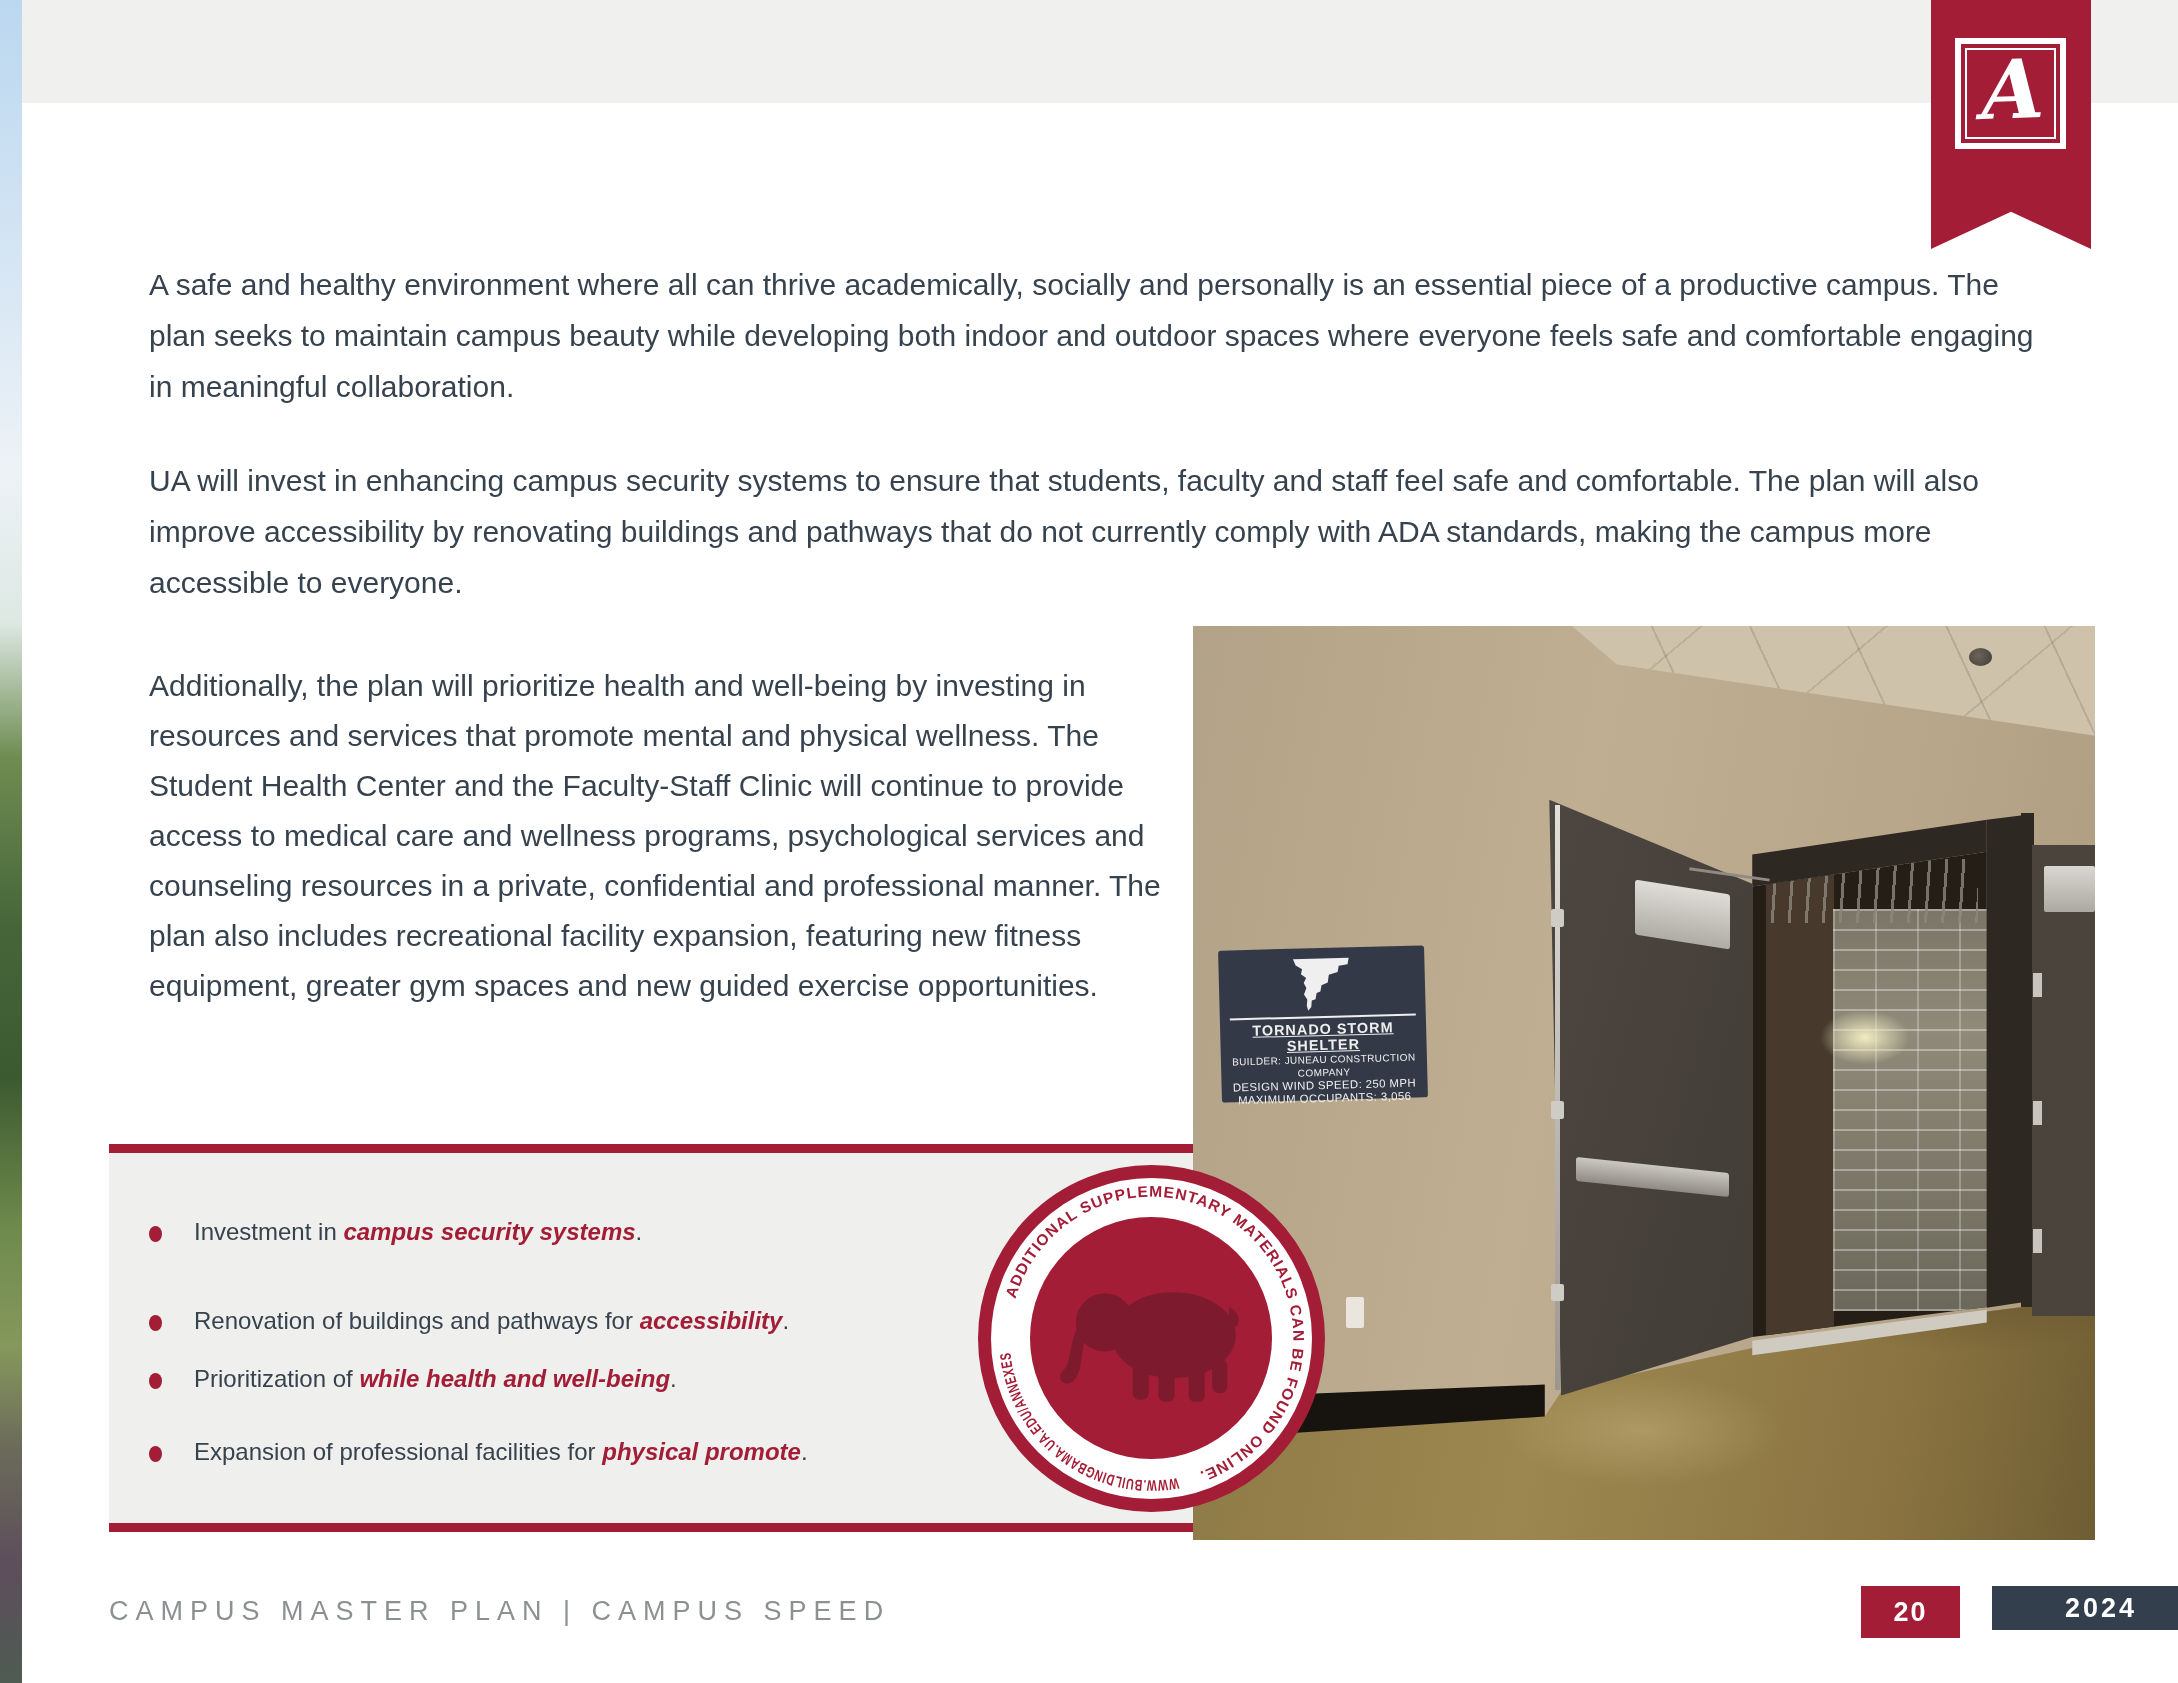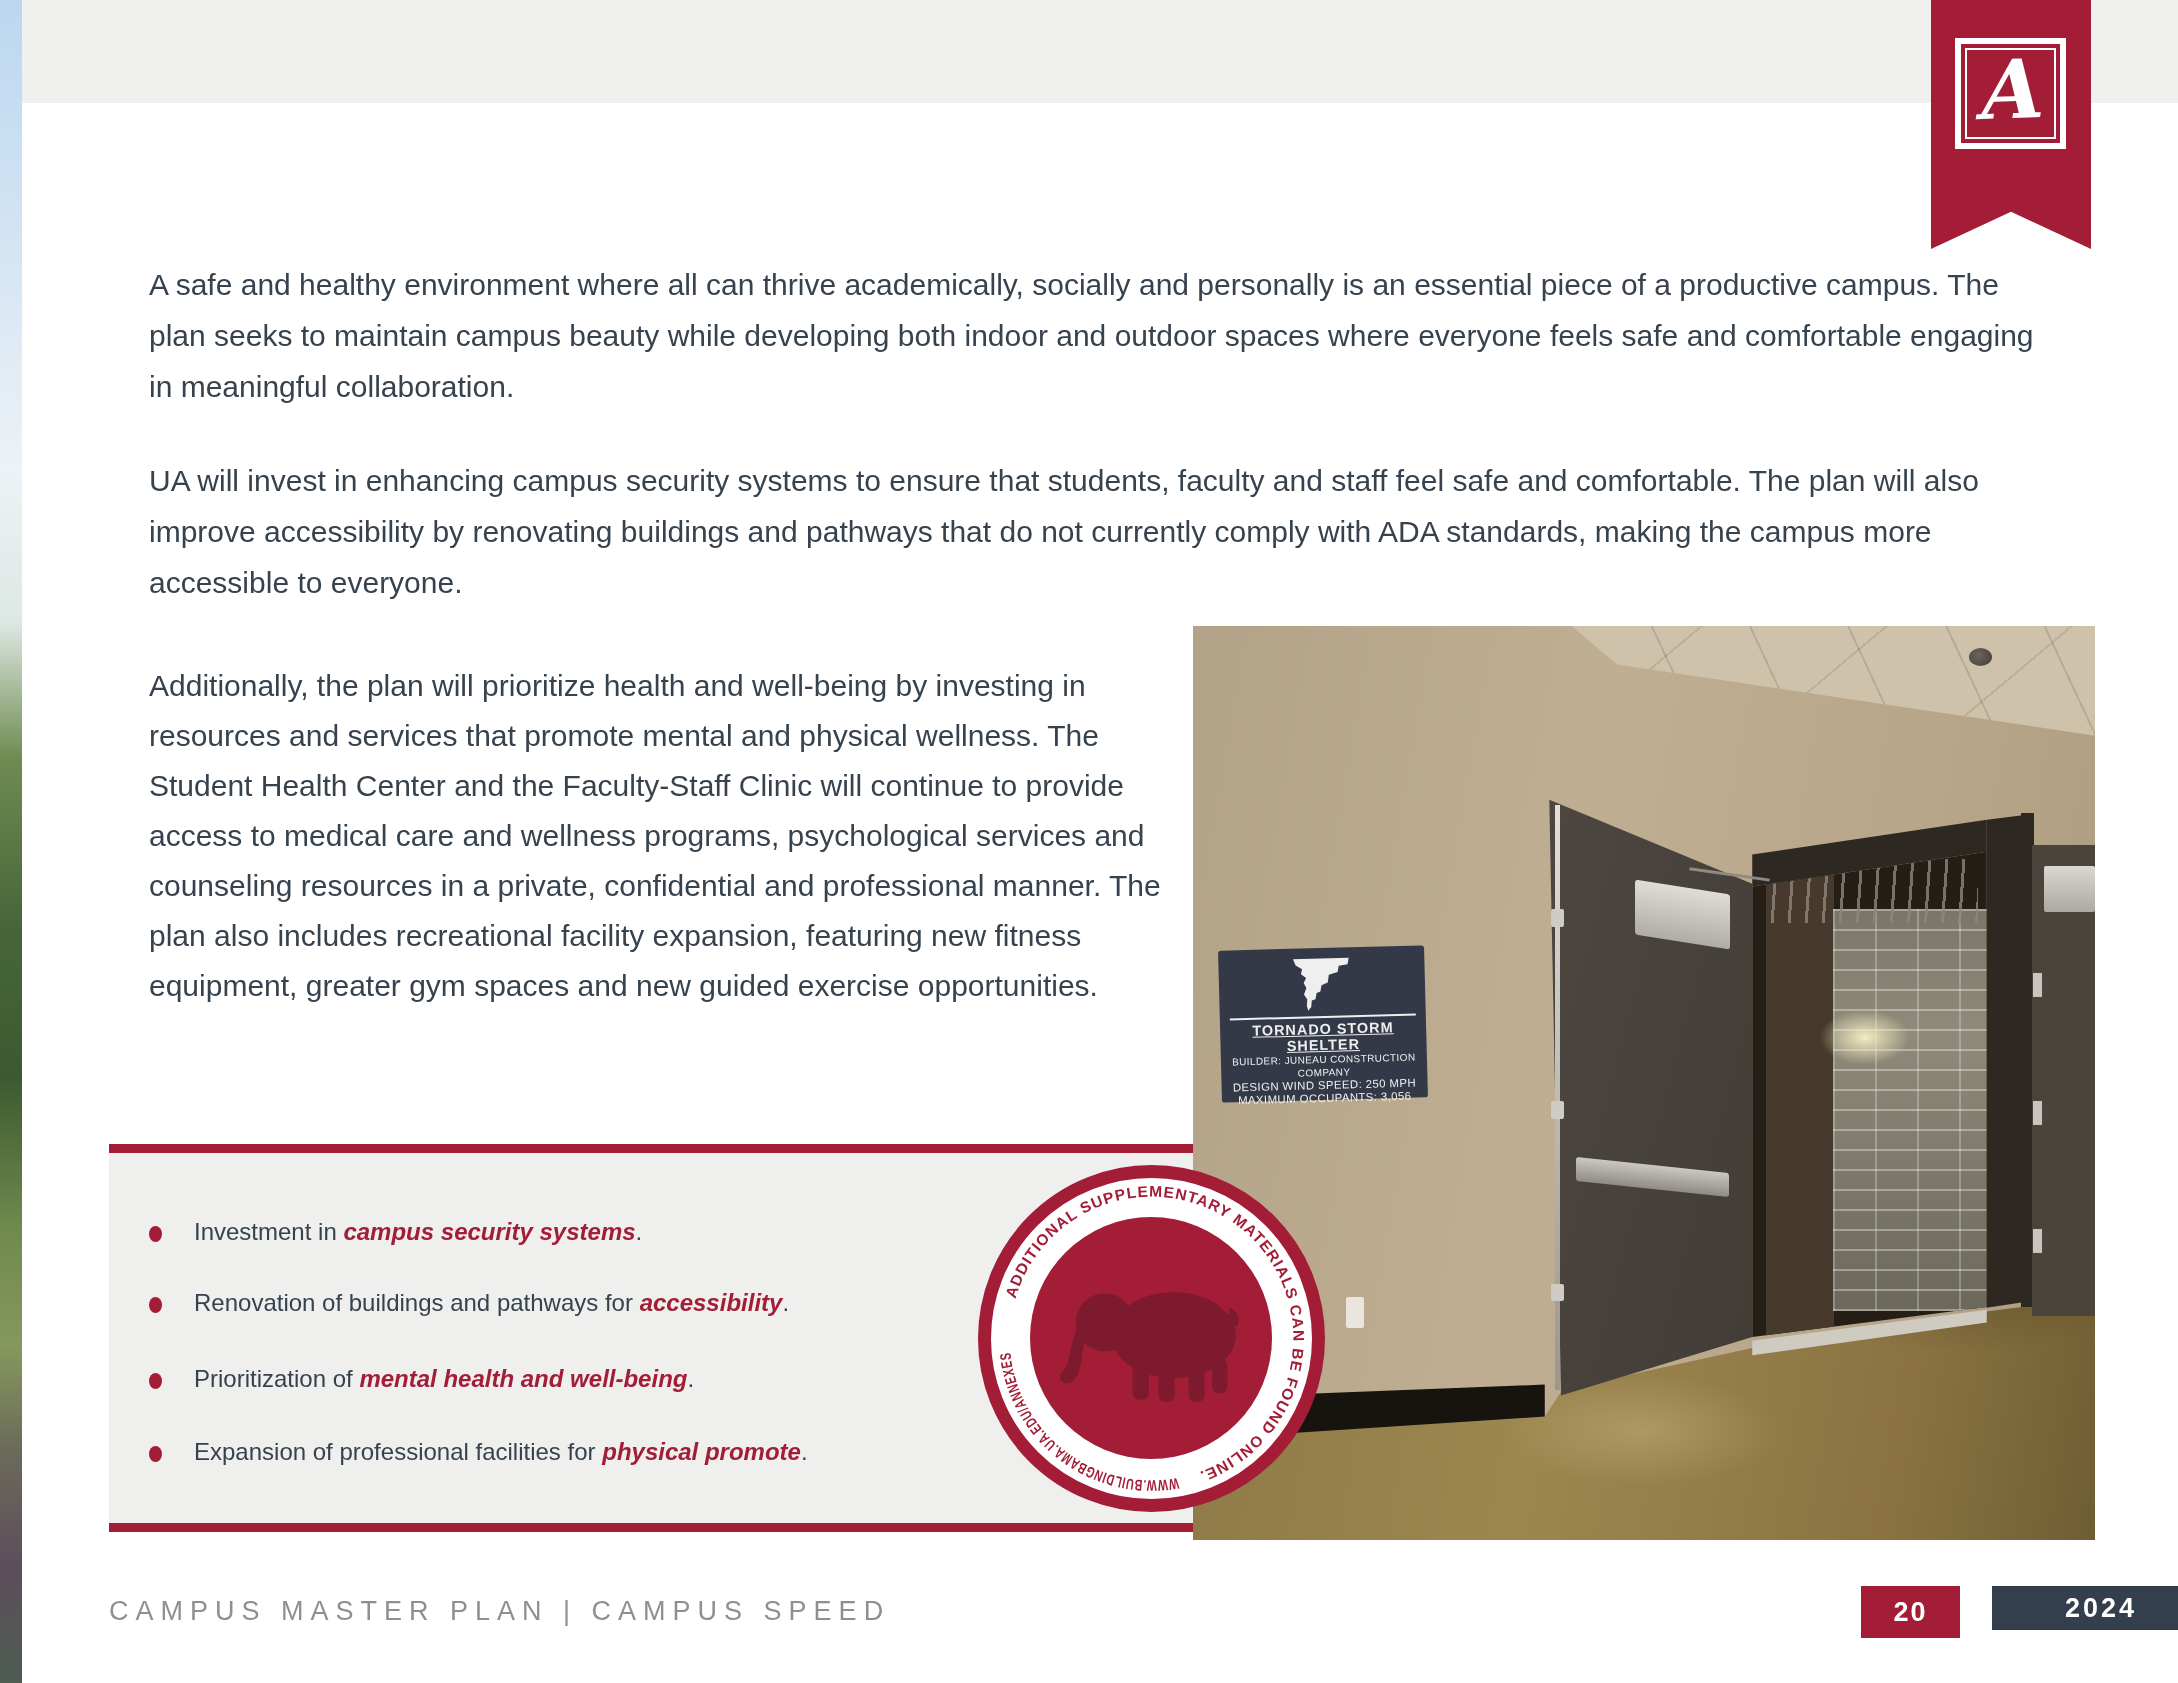--- a/index.html
+++ b/index.html
@@ -31,21 +31,21 @@
   .para2{top:455px;width:1887px;}
   .para3{top:661px;width:1040px;line-height:50px;}
 
   
   .panel{position:absolute;left:109px;top:1144px;width:1085px;height:388px;background:#EFEFED;
     border-top:9px solid #A31D36;border-bottom:9px solid #A31D36;box-sizing:border-box;z-index:1;}
   .bullet{position:absolute;left:40px;display:flex;align-items:flex-start;}
   .bullet .dot{width:13px;height:16px;border-radius:50%;background:#A31D36;margin:8px 32px 0 0;flex:none;}
   .bullet .txt{font-size:24px;color:#36424E;}
   .em-crimson{color:#A31D36;font-weight:bold;font-style:italic;}
-  .b1{top:65px;} .b2{top:136px;} .b3{top:212px;} .b4{top:285px;}
+  .b1{top:65px;} .b2{top:154px;} .b3{top:212px;} .b4{top:285px;}
 
   
   .photo{position:absolute;left:1193px;top:626px;width:902px;height:914px;overflow:hidden;z-index:2;
     background:linear-gradient(100deg,#B2A287,#BFAE92 40%,#B6A588 75%,#AB9A7E);}
   .ceiling{position:absolute;inset:0;background:#CEC2AA;
     clip-path:polygon(42% 0,100% 0,100% 12%,47% 4.2%);}
   .ceiling:after{content:"";position:absolute;inset:0;
     background:repeating-linear-gradient(65deg,rgba(90,80,60,.20) 0 2px,transparent 2px 89px),
                repeating-linear-gradient(-40deg,rgba(90,80,60,.16) 0 2px,transparent 2px 119px);}
   .detector{position:absolute;left:86%;top:2.4%;width:2.6%;height:2%;border-radius:50%;
@@ -148,21 +148,21 @@
     <div class="bullet b1">
       <span class="dot"></span>
       <span class="txt"><span>Investment in </span><span class="em-crimson">campus security systems</span><span>.</span></span>
     </div>
     <div class="bullet b2">
       <span class="dot"></span>
       <span class="txt"><span>Renovation of buildings and pathways for </span><span class="em-crimson">accessibility</span><span>.</span></span>
     </div>
     <div class="bullet b3">
       <span class="dot"></span>
-      <span class="txt"><span>Prioritization of </span><span class="em-crimson">mental health and well-being</span><span>.</span></span>
+      <span class="txt"><span>Prioritization of </span><span class="em-crimson">while health and well-being</span><span>.</span></span>
     </div>
     <div class="bullet b4">
       <span class="dot"></span>
       <span class="txt"><span>Expansion of professional facilities for </span><span class="em-crimson">physical promote</span><span>.</span></span>
     </div>
   </div>
 
   <div class="photo">
     <div class="ceiling"></div>
     <div class="detector"></div>

